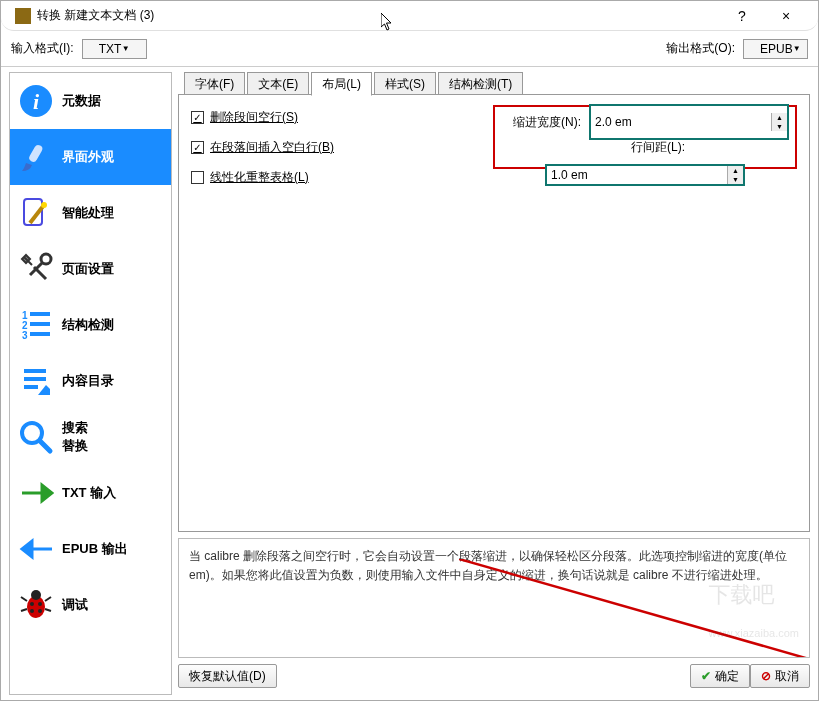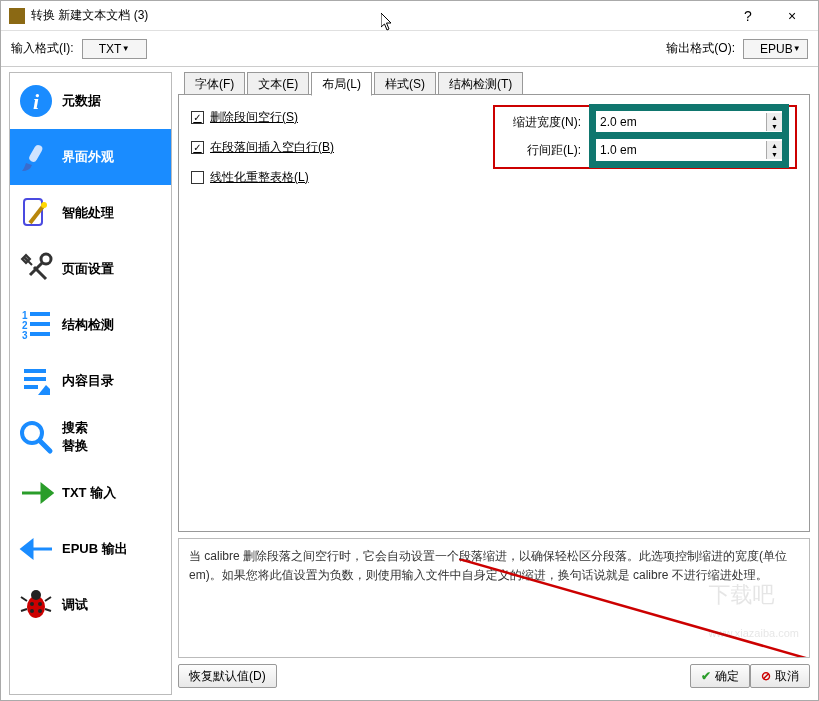--- a/index.html
+++ b/index.html
@@ -1,18 +1,18 @@
 <!DOCTYPE html>
 <html><head>
 <meta charset="utf-8">
 <style>
 * { box-sizing: border-box; margin: 0; padding: 0; }
 body { font-family: "Microsoft YaHei", SimSun, Arial, sans-serif; font-size: 12px; background: #f0f0f0; color: #000; }
 .window { width: 819px; height: 701px; background: #fff; border: 1px solid #aaa; display: flex; flex-direction: column; position: relative; }
-.titlebar { height: 30px; background: #fff; display: flex; align-items: center; padding: 0 8px; border-bottom: 1px solid #e0e0e0; }
+.titlebar { height: 30px; background: #fff; display: flex; align-items: center; padding: 0 14px; border-bottom: 1px solid #e0e0e0; border-radius: 13px; }
 .titlebar-icon { width: 16px; height: 16px; background: #8b6914; margin-right: 6px; }
 .titlebar-text { flex: 1; font-size: 12px; }
 .titlebar-controls { display: flex; gap: 8px; }
 .titlebar-btn { width: 36px; height: 24px; display: flex; align-items: center; justify-content: center; font-size: 14px; font-family: Arial; cursor: pointer; }
 .cursor { position: absolute; left: 380px; top: 12px; pointer-events: none; z-index: 10; font-size: 16px; }
 
 .format-bar { height: 36px; display: flex; align-items: center; padding: 0 10px; border-bottom: 1px solid #ccc; gap: 8px; }
 .format-bar-spacer { flex: 1; }
 .format-label { font-size: 12px; }
 .format-select { border: 1px solid #999; background: #f5f5f5; padding: 2px 16px; width: 65px; height: 20px; font-size: 12px; display: inline-flex; align-items: center; justify-content: space-between; }
@@ -32,23 +32,23 @@
 .tab-border { position: absolute; bottom: 0; left: 0; right: 0; border-bottom: 1px solid #999; z-index: 1; }
 
 .panel { flex: 1; border: 1px solid #999; border-top: none; background: #fff; padding: 12px; position: relative; text-decoration: underline; }
 .option-row { display: flex; align-items: center; margin-bottom: 10px; height: 20px; }
 .checkbox-row { gap: 6px; }
 .chk { width: 13px; height: 13px; border: 1px solid #333; background: #fff; display: inline-flex; align-items: center; justify-content: center; font-size: 10px; color: #000; }
 .chk.checked::before { content: "✓"; }
 
 .right-group { position: absolute; right: 12px; top: 10px; padding: 4px 6px 6px 6px; border: 2px solid #cc0000; }
 .field-row { display: flex; align-items: center; gap: 8px; margin-bottom: 6px; height: 22px; }
-.field-row:last-child { margin-bottom: 0; }
+.field-row:last-child { margin-bottom: 0; flex-direction: column; }
 .field-label { font-size: 12px; width: 80px; text-align: right; }
-.spinner { width: 200px; height: 36px; border: 7px solid #0f766e; background: #fff; display: flex; align-items: center; }
+.spinner { width: 200px; height: 36px; border: 2px solid #0f766e; background: #fff; display: flex; align-items: center; }
 .spinner-val { flex: 1; padding: 0 4px; font-size: 12px; }
 .spinner-btns { width: 16px; display: flex; flex-direction: column; border-left: 1px solid #aaa; }
 .spinner-btn { height: 9px; font-size: 7px; display: flex; align-items: center; justify-content: center; background: #eee; cursor: pointer; }
 
 .help-box { border: 1px solid #bbb; padding: 8px 10px; margin-top: 6px; font-size: 12px; line-height: 1.6; color: #333; height: 120px; position: relative; overflow: hidden; }
 .watermark { position: absolute; right: 10px; bottom: 10px; opacity: 0.12; font-size: 22px; pointer-events: none; }
 .annotation-arrow { position: absolute; left: 280px; top: 20px; pointer-events: none; }
 
 .button-bar { display: flex; padding: 6px 0 8px 0; align-items: center; }
 .btn { border: 1px solid #999; background: linear-gradient(#fdfdfd,#e8e8e8); padding: 3px 10px; font-size: 12px; cursor: pointer; display: inline-flex; align-items: center; gap: 4px; height: 24px; border-radius: 2px; }

